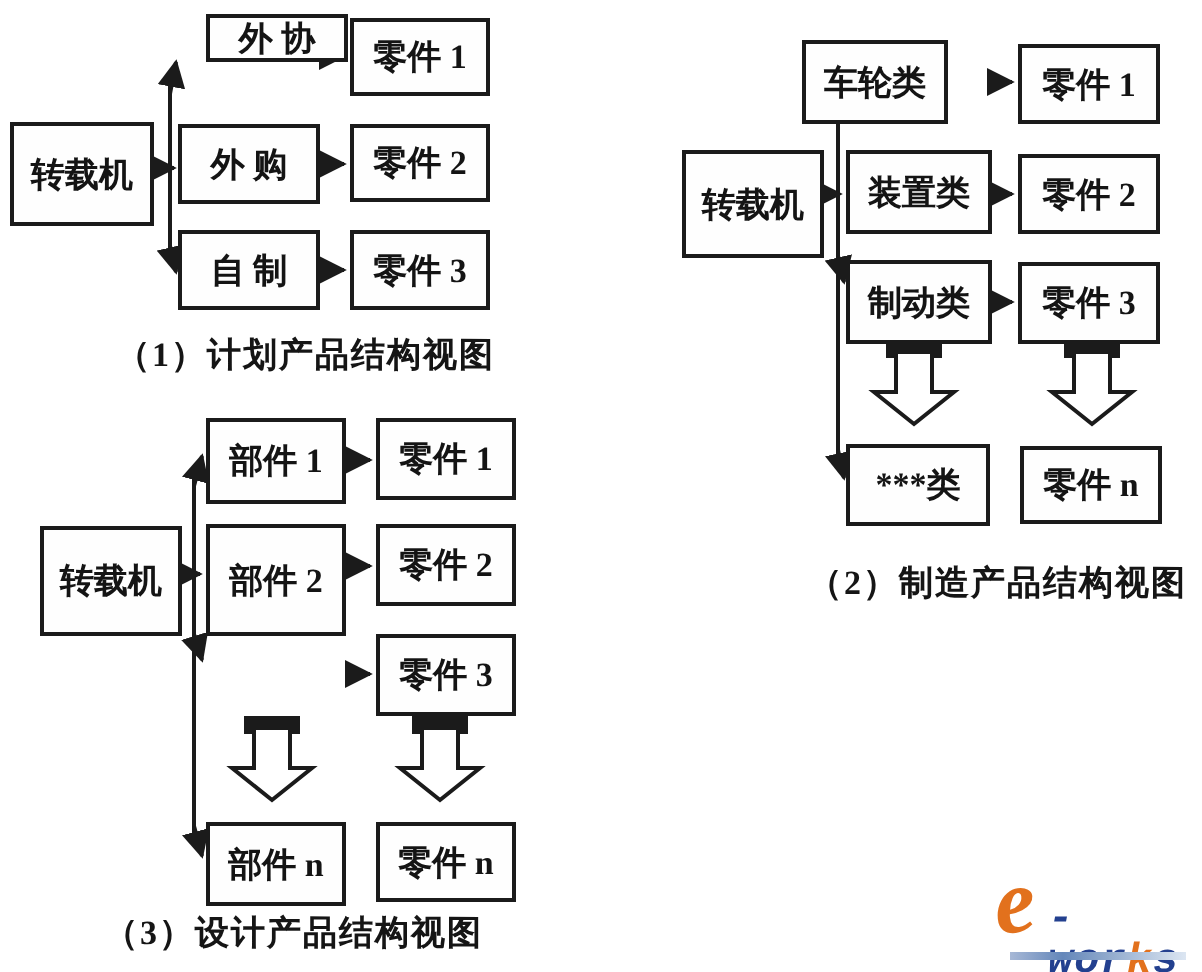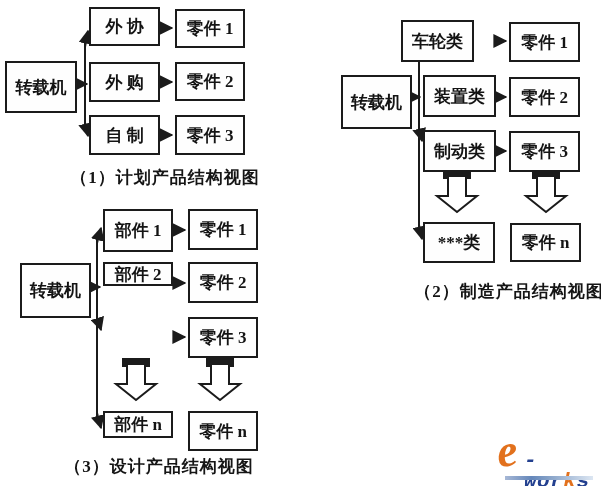--- a/index.html
+++ b/index.html
@@ -14,21 +14,21 @@
     position:absolute;
     border:2px solid #1b1b1b;
     background:#fefefe;
     display:flex;align-items:center;justify-content:center;
     font-weight:bold;font-size:17px;color:#141414;
     box-sizing:border-box;
     white-space:nowrap;
   }
   .caption{
     position:absolute;
-    text-align:center;
+    text-align:left;
     font-weight:bold;font-size:17px;color:#151515;
     letter-spacing:1px;
     white-space:nowrap;
   }
   #overlay{position:absolute;left:0;top:0;pointer-events:none;}
   
   .logo{position:absolute;left:495px;top:434px;width:104px;height:50px;}
   .logo-e{
     position:absolute;left:2px;top:-6px;
     font-size:46px;line-height:1;font-style:italic;font-weight:bold;
@@ -100,43 +100,43 @@
 
       <rect x="123" y="359" width="26" height="7" fill="#1b1b1b"></rect>
       <polygon points="127,364 127,384 116,384 136,400 156,384 145,384 145,364" fill="#ffffff"></polygon>
 
       <rect x="207" y="359" width="26" height="7" fill="#1b1b1b"></rect>
       <polygon points="211,364 211,384 200,384 220,400 240,384 229,384 229,364" fill="#ffffff"></polygon>
     </g>
   </svg>
 
   <div class="bx" style="left:5px;top:61px;width:72px;height:52px">转载机</div>
-  <div class="bx" style="left:89px;top:7px;width:71px;height:39px">外 协</div>
+  <div class="bx" style="left:103px;top:7px;width:71px;height:24px">外 协</div>
   <div class="bx" style="left:89px;top:115px;width:71px;height:40px">自 制</div>
   <div class="bx" style="left:89px;top:62px;width:71px;height:40px">外 购</div>
   <div class="bx" style="left:175px;top:9px;width:70px;height:39px">零件 1</div>
   <div class="bx" style="left:175px;top:62px;width:70px;height:39px">零件 2</div>
   <div class="bx" style="left:175px;top:115px;width:70px;height:40px">零件 3</div>
   <div class="caption" style="left:58px;top:166px;width:214px">（1）计划产品结构视图</div>
 
   <div class="bx" style="left:341px;top:75px;width:71px;height:54px">转载机</div>
   <div class="bx" style="left:401px;top:20px;width:73px;height:42px">车轮类</div>
   <div class="bx" style="left:423px;top:75px;width:73px;height:42px">装置类</div>
   <div class="bx" style="left:423px;top:130px;width:73px;height:42px">制动类</div>
   <div class="bx" style="left:423px;top:222px;width:72px;height:41px">***类</div>
   <div class="bx" style="left:509px;top:22px;width:71px;height:40px">零件 1</div>
   <div class="bx" style="left:509px;top:77px;width:71px;height:40px">零件 2</div>
   <div class="bx" style="left:509px;top:131px;width:71px;height:41px">零件 3</div>
   <div class="bx" style="left:510px;top:223px;width:71px;height:39px">零件 n</div>
   <div class="caption" style="left:404px;top:280px;width:210px">（2）制造产品结构视图</div>
 
   <div class="bx" style="left:20px;top:263px;width:71px;height:55px">转载机</div>
   <div class="bx" style="left:103px;top:209px;width:70px;height:43px">部件 1</div>
-  <div class="bx" style="left:103px;top:262px;width:70px;height:24px">部件 2</div>
-  <div class="bx" style="left:103px;top:411px;width:70px;height:27px">部件 n</div>
+  <div class="bx" style="left:103px;top:262px;width:70px;height:56px">部件 2</div>
+  <div class="bx" style="left:103px;top:411px;width:70px;height:42px">部件 n</div>
   <div class="bx" style="left:188px;top:209px;width:70px;height:41px">零件 1</div>
   <div class="bx" style="left:188px;top:262px;width:70px;height:41px">零件 2</div>
   <div class="bx" style="left:188px;top:317px;width:70px;height:41px">零件 3</div>
   <div class="bx" style="left:188px;top:411px;width:70px;height:40px">零件 n</div>
   <div class="caption" style="left:52px;top:455px;width:214px">（3）设计产品结构视图</div>
 
   <div class="logo">
     <span class="logo-e" style="color: rgb(226, 113, 29);">e</span>
     <span class="logo-text"><span style="color: rgb(35, 64, 143);">-</span><span style="color: rgb(35, 64, 143);">wor</span><span style="color: rgb(226, 113, 29);">k</span><span style="color: rgb(35, 64, 143);">s</span></span>
     <div class="logo-bar"></div>

